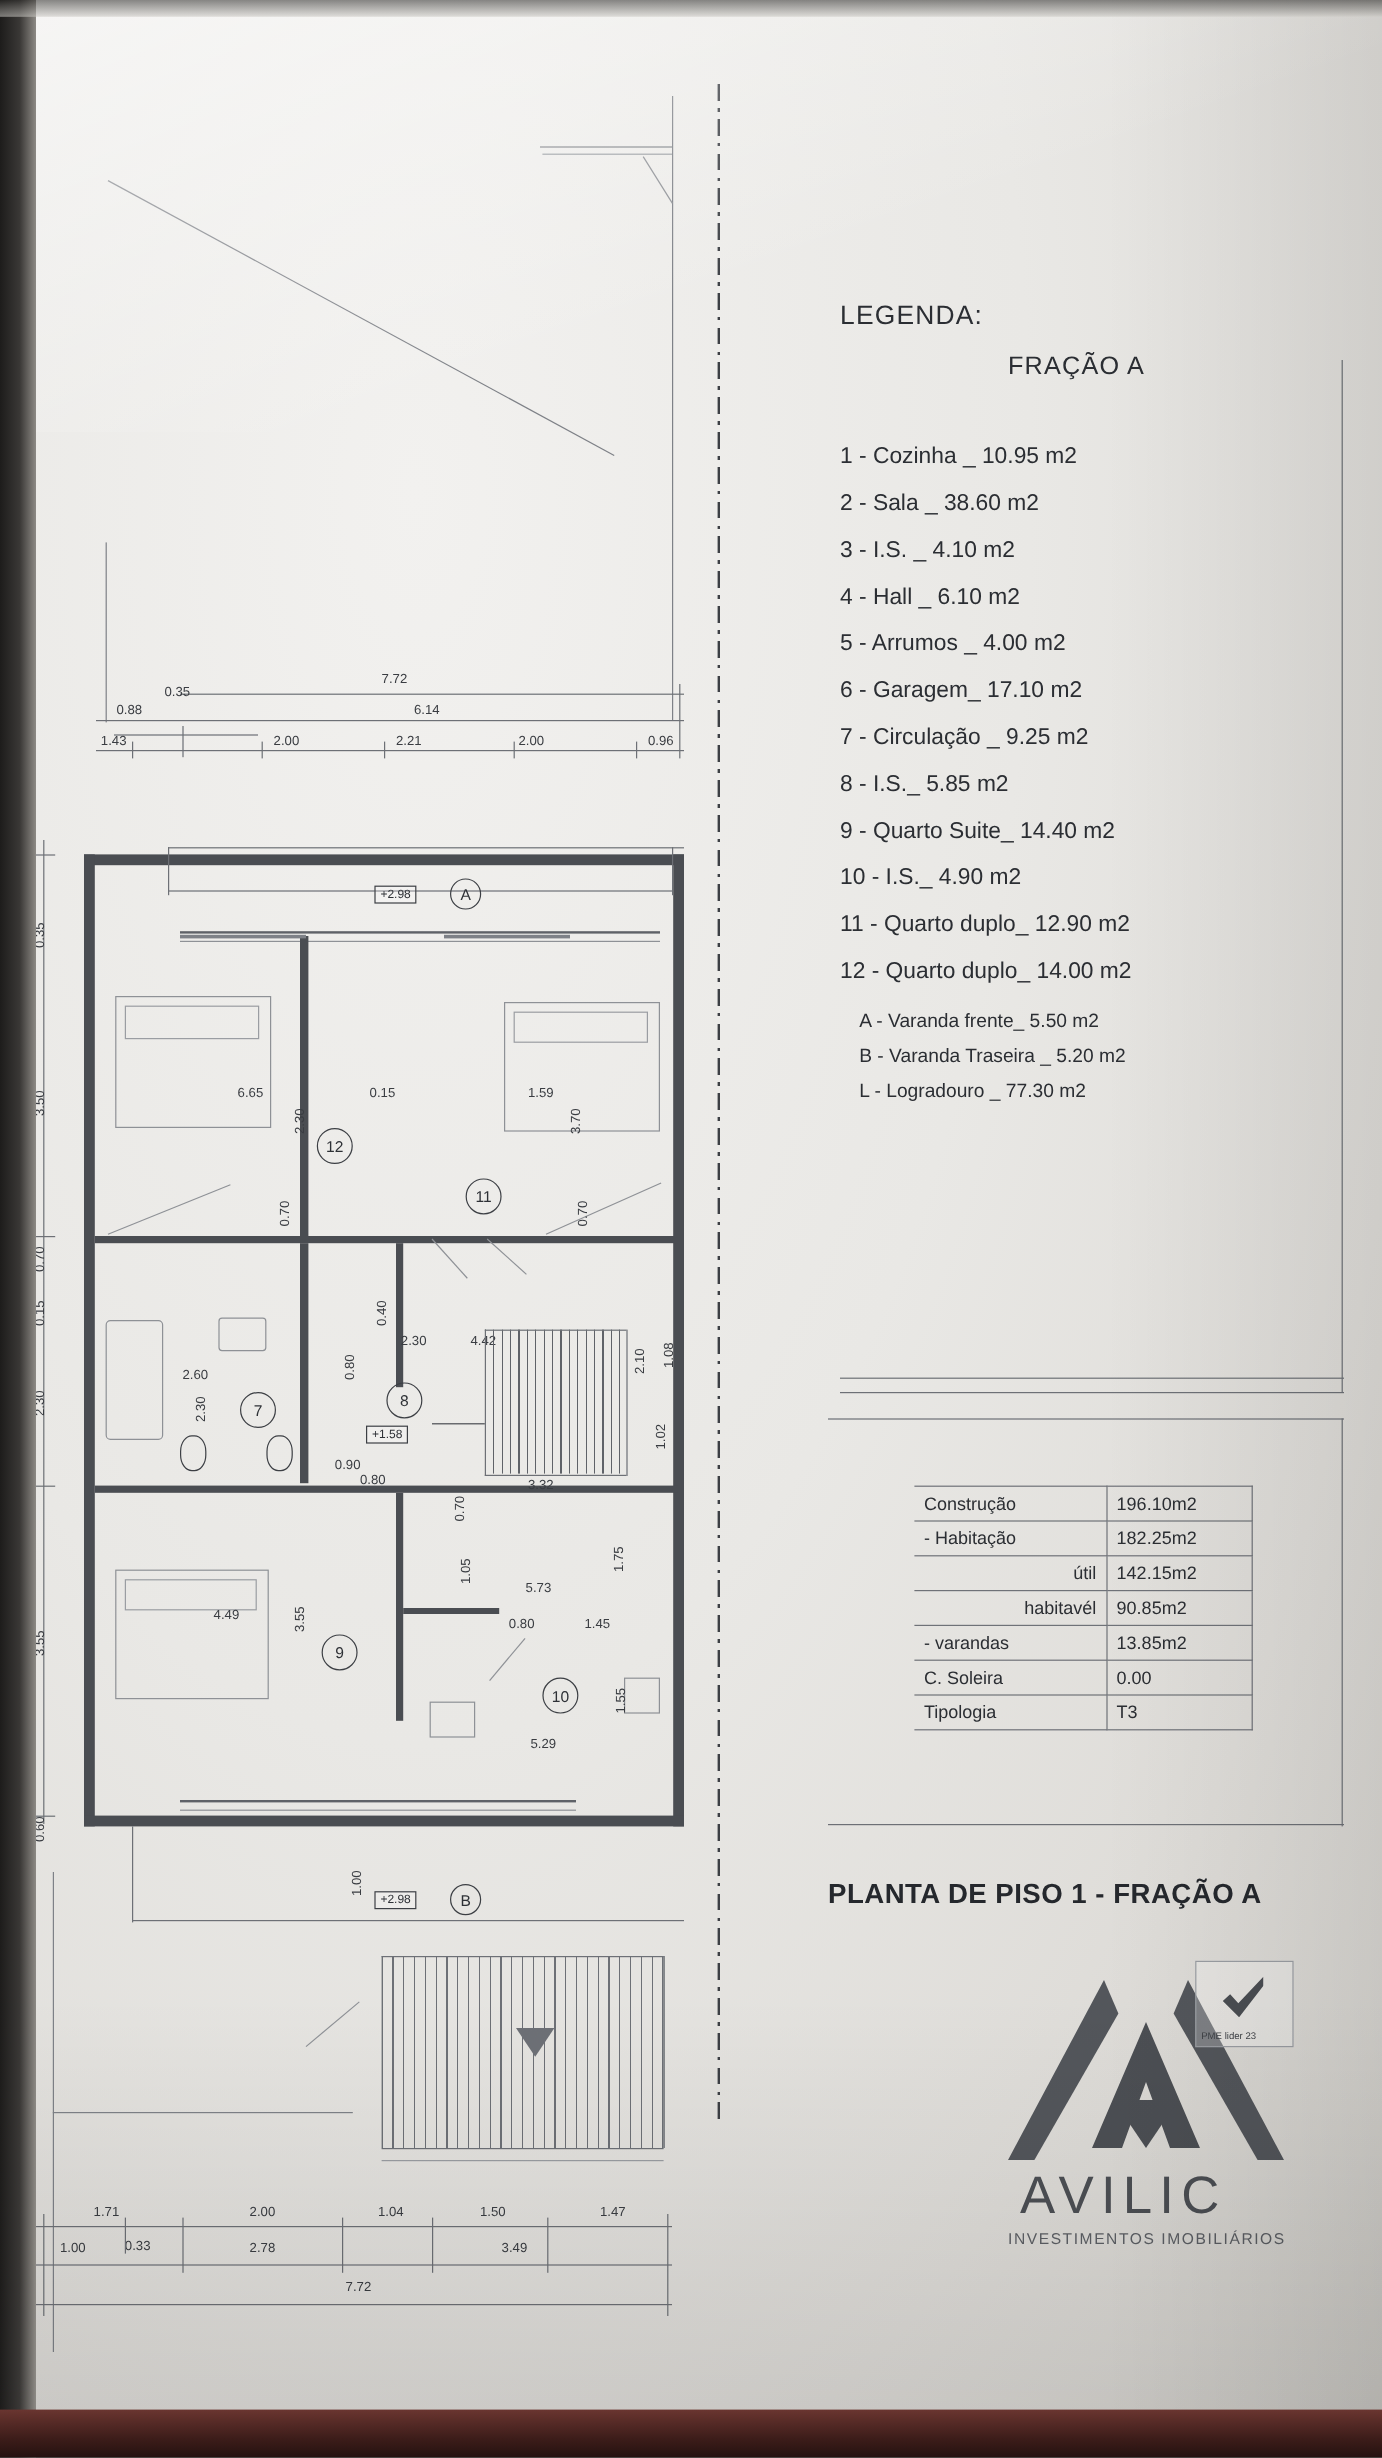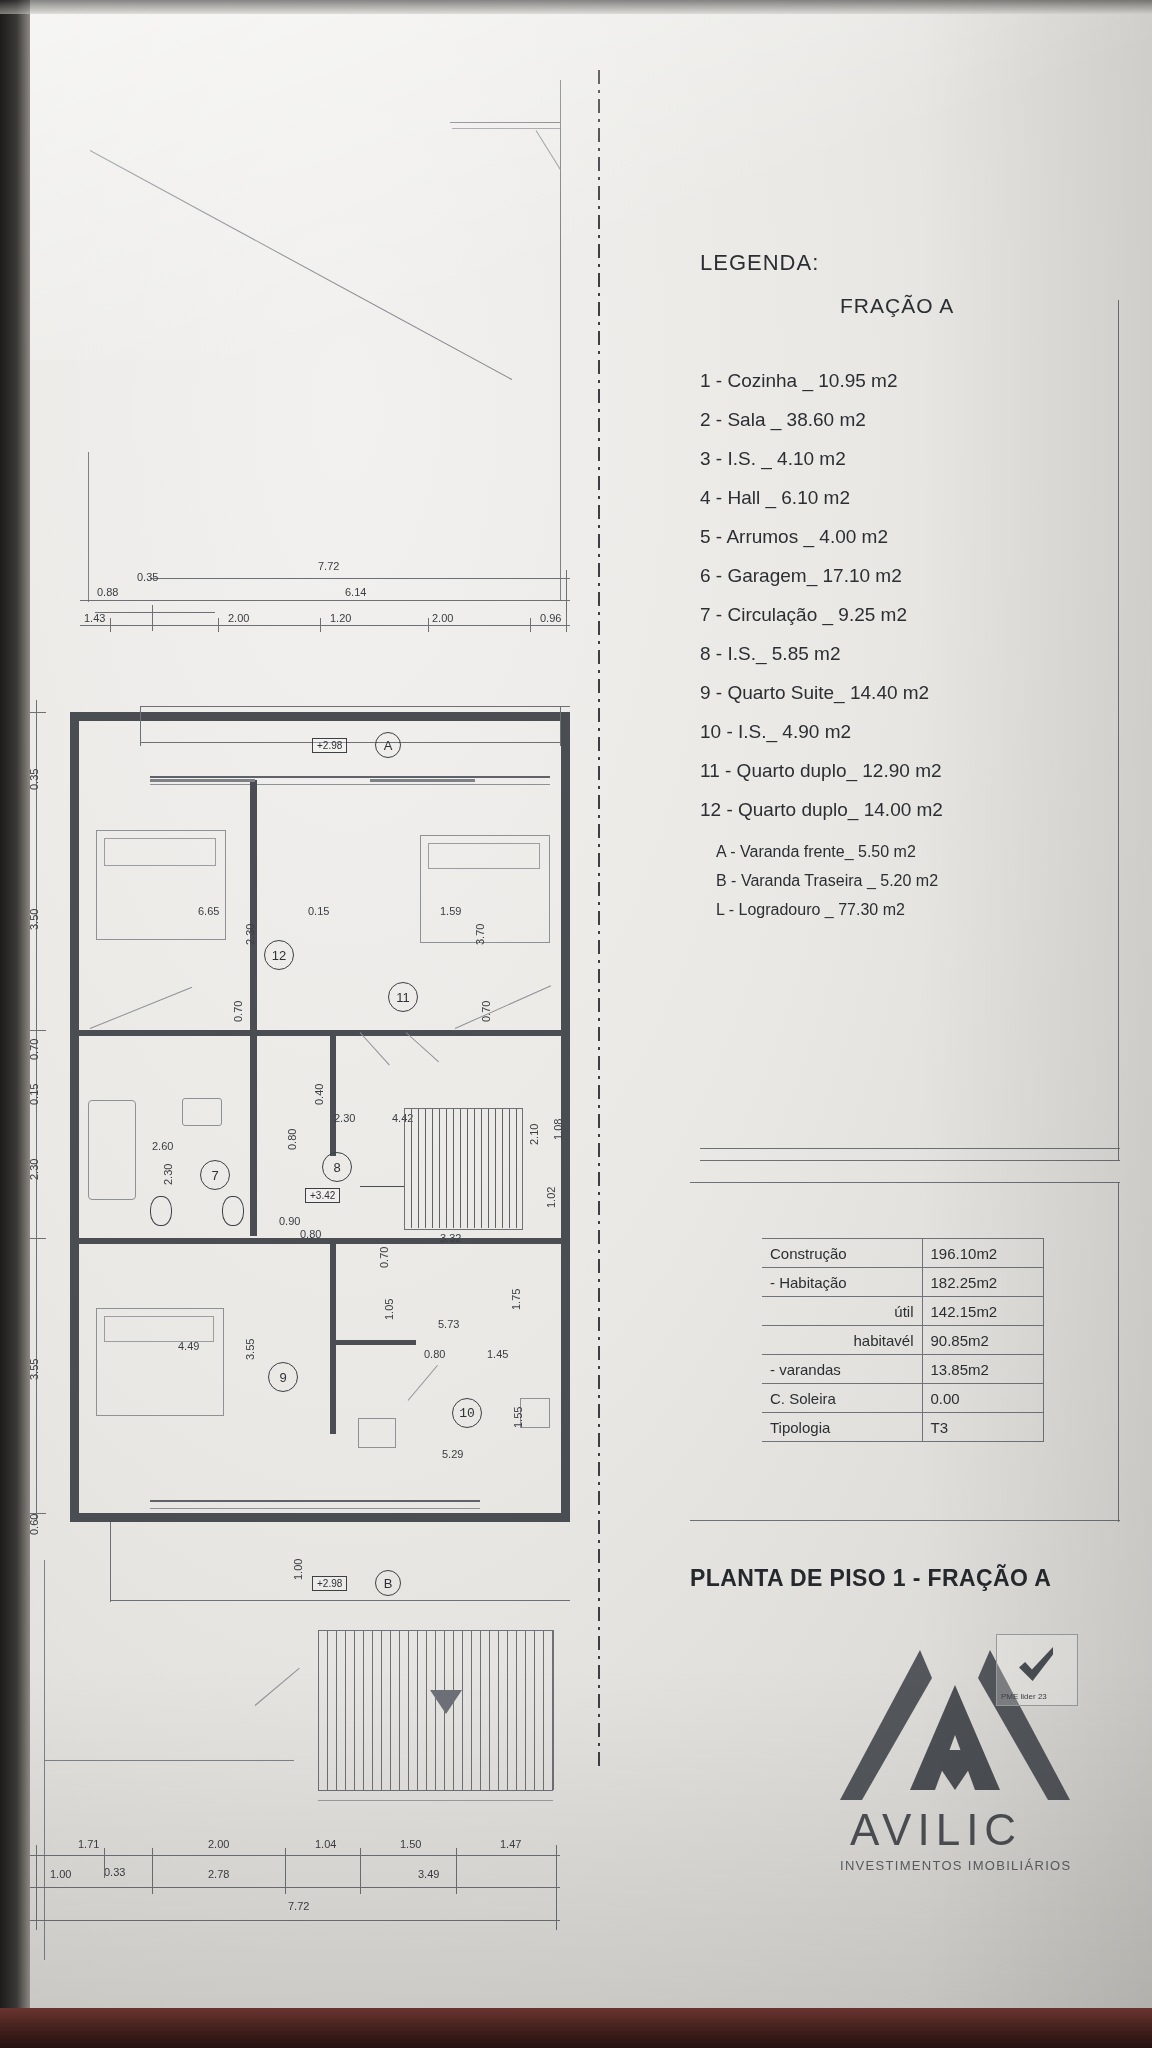--- a/index.html
+++ b/index.html
@@ -188,21 +188,21 @@
     <div class="ln h" style="left:80px; top:625px; width:490px; background:#6d7076;"></div>
     <div class="ln h" style="left:150px; top:578px; width:420px; background:#6d7076;"></div>
     <div class="ln h" style="left:95px; top:612px; width:120px; background:#6d7076;"></div>
 
     <span class="txt dim" style="left:318px; top:560px;">7.72</span>
     <span class="txt dim" style="left:345px; top:586px;">6.14</span>
     <span class="txt dim" style="left:97px; top:586px;">0.88</span>
     <span class="txt dim" style="left:137px; top:571px;">0.35</span>
     <span class="txt dim" style="left:84px; top:612px;">1.43</span>
     <span class="txt dim" style="left:228px; top:612px;">2.00</span>
-    <span class="txt dim" style="left:330px; top:612px;">1.20</span>
+    <span class="txt dim" style="left:330px; top:612px;">2.21</span>
     <span class="txt dim" style="left:432px; top:612px;">2.00</span>
     <span class="txt dim" style="left:540px; top:612px;">0.96</span>
 
     <div class="ln v" style="left:110px; top:618px; height:14px; background:#6d7076;"></div>
     <div class="ln v" style="left:152px; top:605px; height:26px; background:#6d7076;"></div>
     <div class="ln v" style="left:218px; top:618px; height:14px; background:#6d7076;"></div>
     <div class="ln v" style="left:320px; top:618px; height:14px; background:#6d7076;"></div>
     <div class="ln v" style="left:428px; top:618px; height:14px; background:#6d7076;"></div>
     <div class="ln v" style="left:530px; top:618px; height:14px; background:#6d7076;"></div>
     <div class="ln v" style="left:566px; top:570px; height:62px; background:#6d7076;"></div>
@@ -258,21 +258,21 @@
     <span class="txt dim" style="left:152px; top:1140px;">2.60</span>
     <span class="txt dimv" style="left:162px; top:1185px;">2.30</span>
     <span class="txt dim" style="left:279px; top:1215px;">0.90</span>
     <span class="txt dim" style="left:300px; top:1228px;">0.80</span>
     <span class="txt dimv" style="left:286px; top:1150px;">0.80</span>
     <span class="txt dimv" style="left:313px; top:1105px;">0.40</span>
     <span class="txt dim" style="left:334px; top:1112px;">2.30</span>
     <span class="txt dim" style="left:392px; top:1112px;">4.42</span>
 
     <div class="circ" style="left:322px; top:1152px; width:30px; height:30px;">8</div>
-    <div class="lvl" style="left:305px; top:1188px;">+3.42</div>
+    <div class="lvl" style="left:305px; top:1188px;">+1.58</div>
     <div class="hatch-d" style="left:404px; top:1108px; width:118px; height:120px; transform: none;"></div>
     <div class="ln v" style="left:404px; top:1108px; height:122px; background:#6d7076;"></div>
     <div class="ln v" style="left:522px; top:1108px; height:122px; background:#6d7076;"></div>
     <div class="ln h" style="left:404px; top:1108px; width:118px; background:#6d7076;"></div>
     <div class="ln h" style="left:404px; top:1229px; width:118px; background:#6d7076;"></div>
     <div class="ln" style="left:360px; top:1186px; width:44px; height:1px; background:#4a4d52;"></div>
     <span class="txt dimv" style="left:528px; top:1145px;">2.10</span>
     <span class="txt dimv" style="left:552px; top:1140px;">1.08</span>
     <span class="txt dimv" style="left:545px; top:1208px;">1.02</span>
     <span class="txt dim" style="left:440px; top:1232px;">3.32</span>
@@ -284,21 +284,21 @@
     <span class="txt dimv" style="left:244px; top:1360px;">3.55</span>
     <span class="txt dimv" style="left:378px; top:1268px;">0.70</span>
     <span class="txt dimv" style="left:383px; top:1320px;">1.05</span>
     <span class="txt dim" style="left:438px; top:1318px;">5.73</span>
     <span class="txt dimv" style="left:510px; top:1310px;">1.75</span>
     <span class="txt dim" style="left:424px; top:1348px;">0.80</span>
     <span class="txt dim" style="left:487px; top:1348px;">1.45</span>
 
     <div class="wall" style="left:330px; top:1244px; width:6px; height:190px;"></div>
     <div class="wall" style="left:336px; top:1340px; width:80px; height:5px;"></div>
-    <div class="circ" style="left:452px; top:1398px; width:30px; height:30px;font-family:Liberation Mono, monospace;">10</div>
+    <div class="circ" style="left:452px; top:1398px; width:30px; height:30px;">10</div>
     <div class="room-box" style="left:358px; top:1418px; width:38px; height:30px; border-color:#8e9196;"></div>
     <div class="room-box" style="left:520px; top:1398px; width:30px; height:30px; border-color:#8e9196;"></div>
     <div class="ln" style="left:408px; top:1400px; width:46px; height:1px; background:#8e9196; transform-origin:left center; transform:rotate(-50deg);"></div>
     <span class="txt dim" style="left:442px; top:1448px;">5.29</span>
     <span class="txt dimv" style="left:512px; top:1428px;">1.55</span>
 
     <div class="ln h" style="left:150px; top:1500px; width:330px; height:2px; background:#5f6268;"></div>
     <div class="ln h" style="left:150px; top:1508px; width:330px; background:#8e9196;"></div>
     <div class="lvl" style="left:312px; top:1576px;">+2.98</div>
     <div class="circ" style="left:375px; top:1570px; width:26px; height:26px;">B</div>

